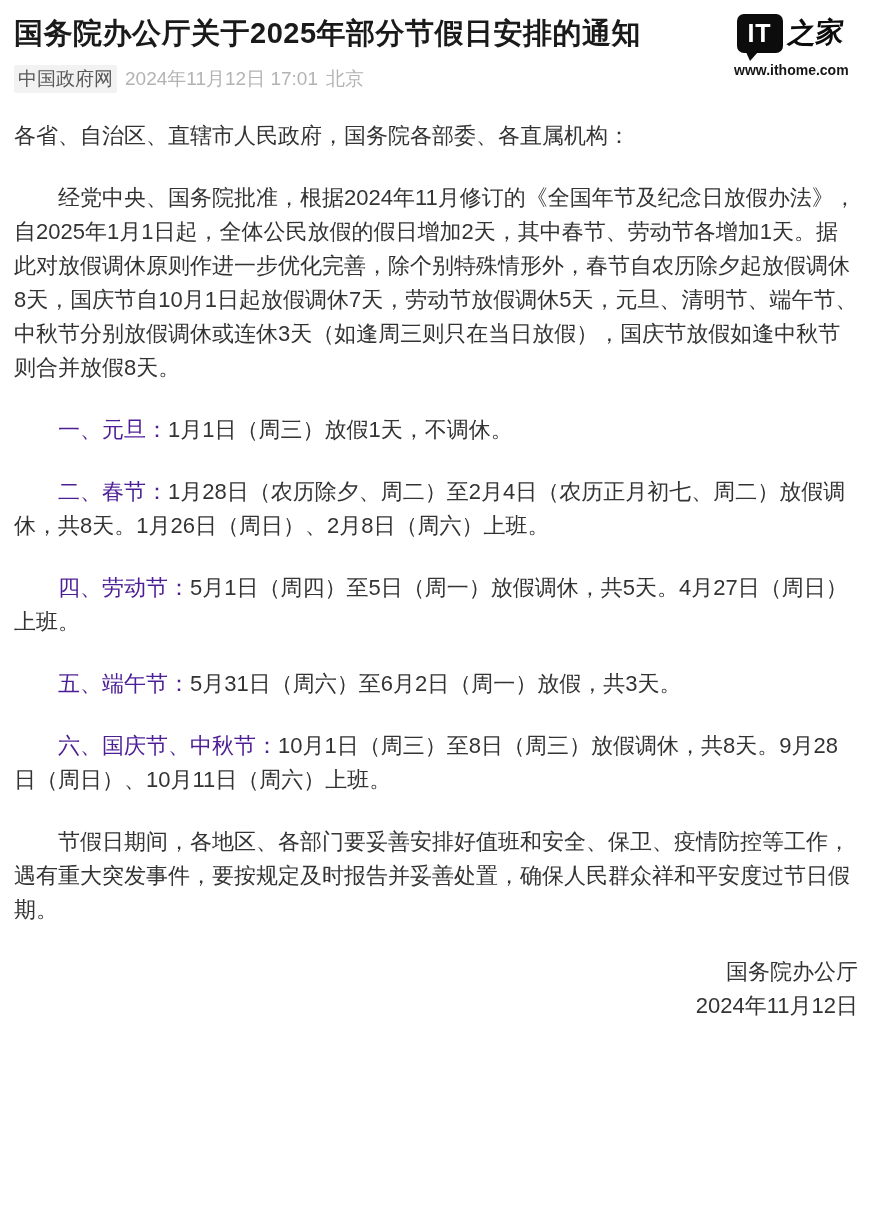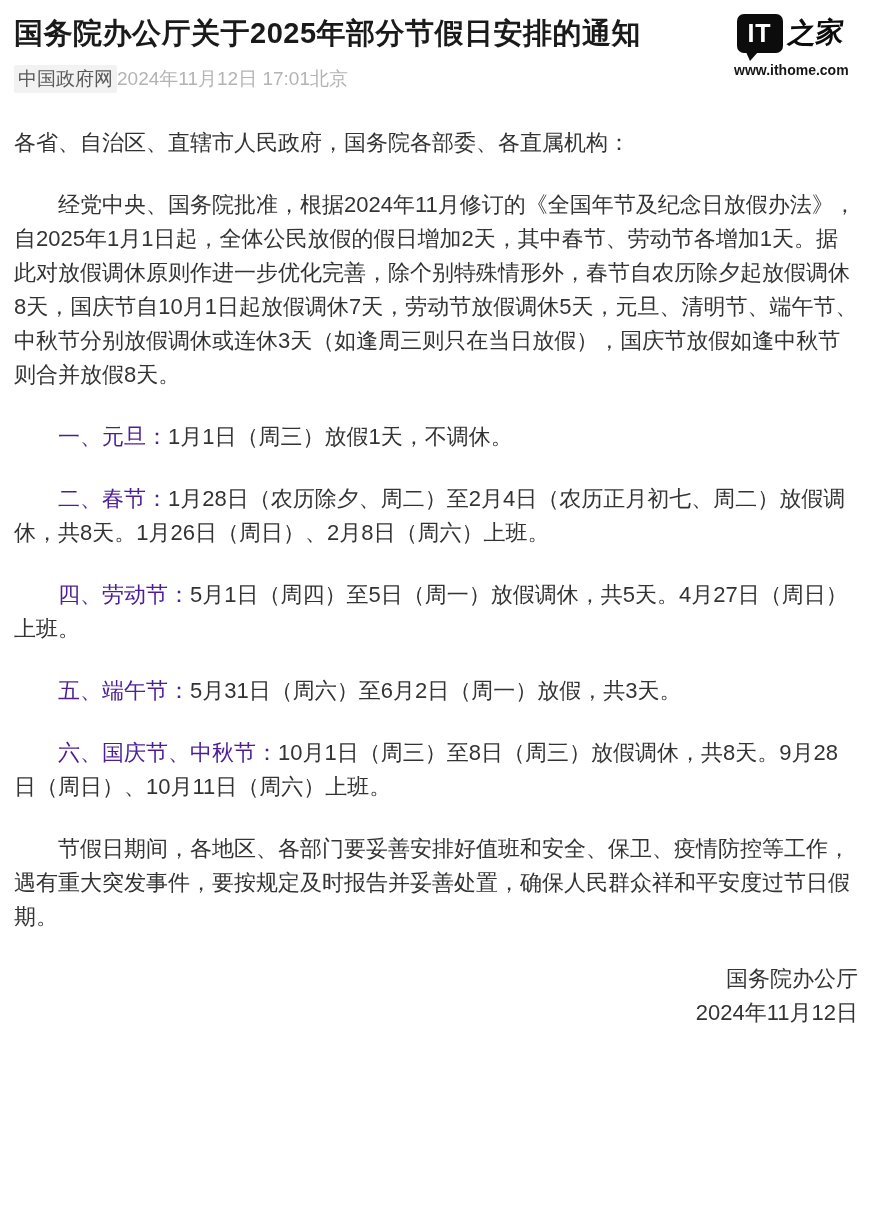--- a/index.html
+++ b/index.html
@@ -41,20 +41,21 @@
     font-size: 19px;
   }
   .source-badge {
     color: #595959;
     background: #f2f2f2;
     padding: 1px 4px;
     border-radius: 2px;
   }
   .meta-datetime, .meta-location {
     color: #b3b3b3;
+    margin-left: 8px;
   }
 
   
   .brand-logo {
     position: absolute;
     top: 10px;
     right: 12px;
     width: 112px;
     text-align: center;
   }
@@ -100,21 +101,21 @@
     margin-top: 6px;
     font-size: 14px;
     font-weight: 700;
     color: #161616;
     white-space: nowrap;
     text-align: right;
   }
 
   
   .article {
-    margin-top: 33px;
+    margin-top: 26px;
     font-size: 22px;
     line-height: 34px;
     color: #333333;
   }
   .article p {
     margin: 28px 0;
   }
   .article p.salutation {
     margin-top: 0;
   }

